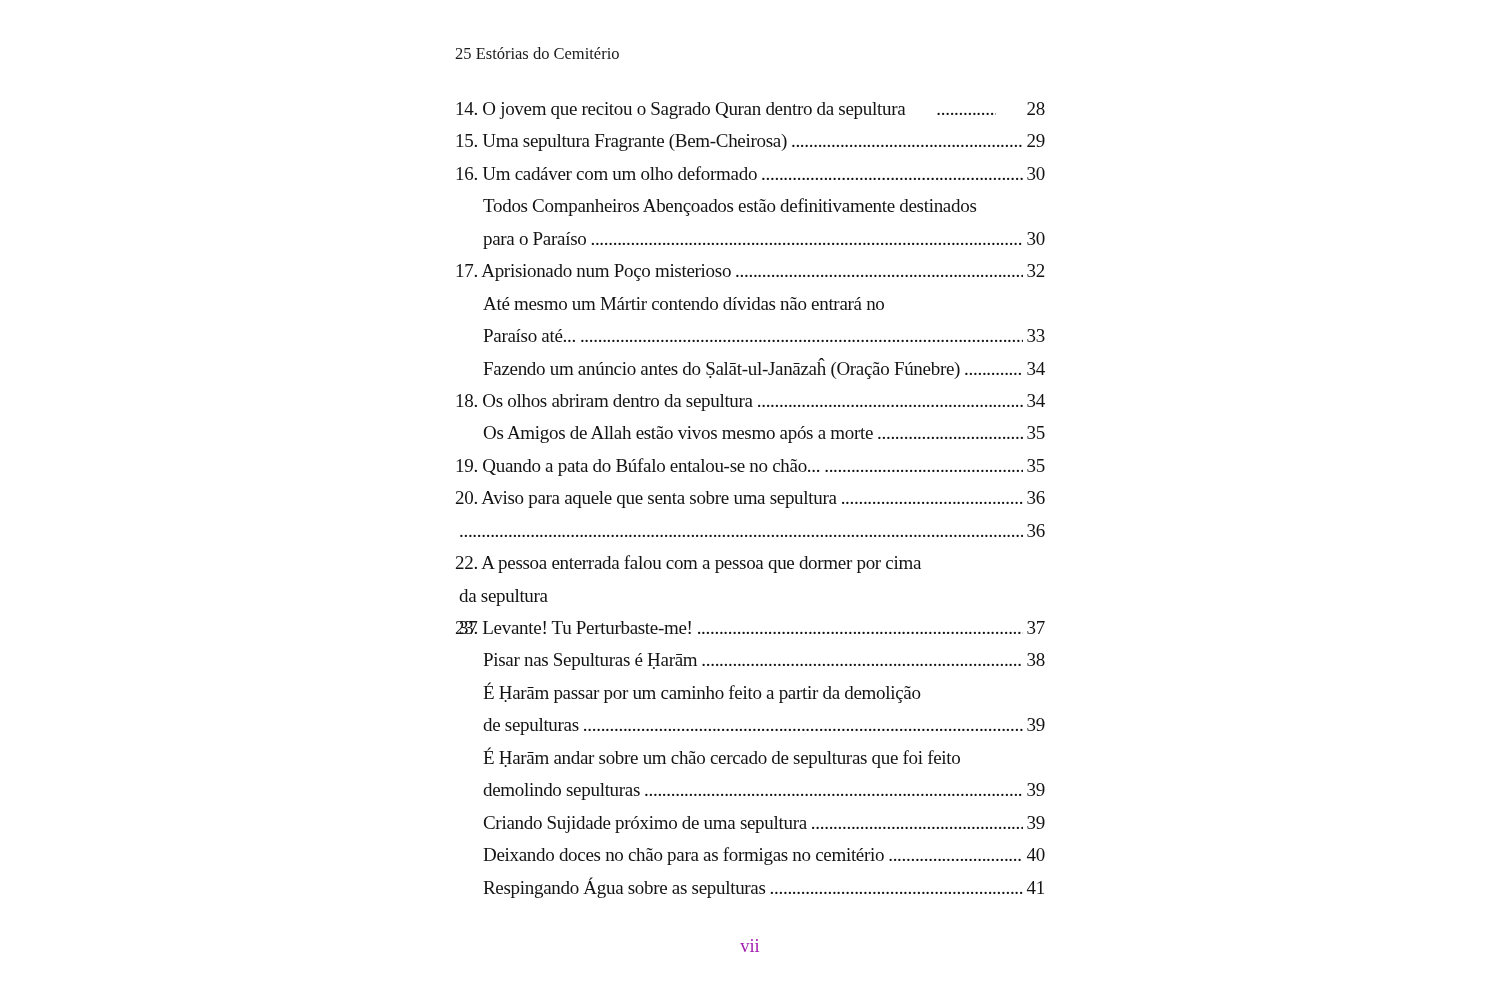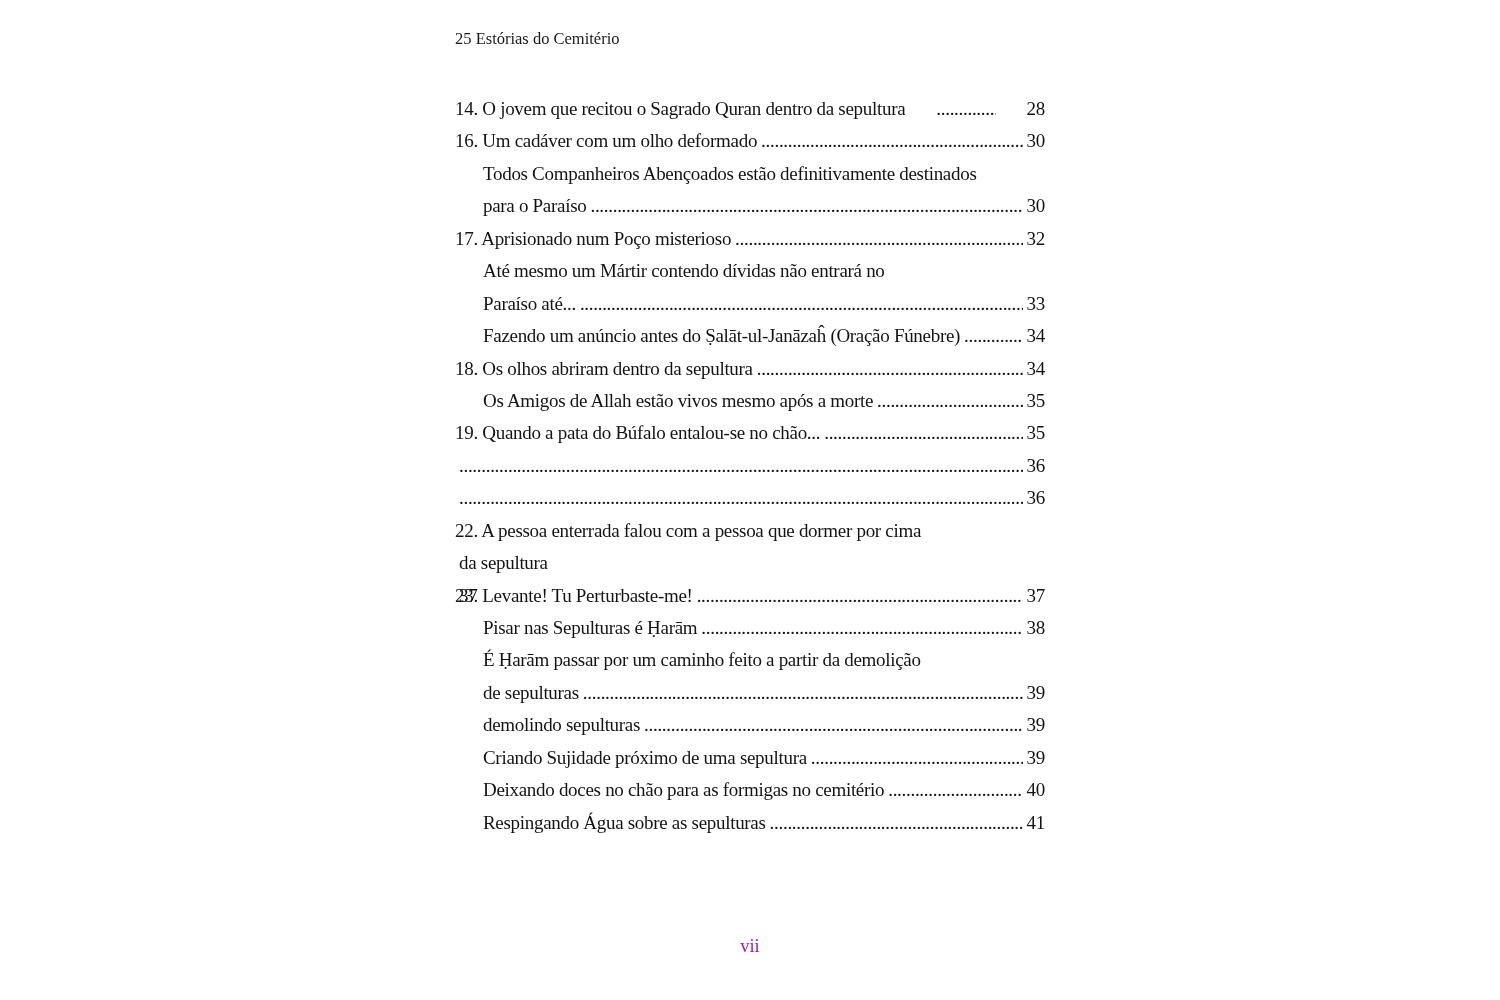--- a/index.html
+++ b/index.html
@@ -13,21 +13,21 @@
     width: 1500px;
     height: 1000px;
     background: #ffffff;
     color: #141414;
     font-family: "Liberation Serif", "DejaVu Serif", serif;
     overflow: hidden;
   }
   .running-header {
     position: absolute;
     left: 455px;
-    top: 29px;
+    top: 44px;
     font-size: 16.5px;
     line-height: 20px;
     white-space: nowrap;
     color: #1a1a1a;
   }
   .toc {
     position: absolute;
     left: 455px;
     top: 93px;
     width: 590px;
@@ -77,20 +77,25 @@
 <div class="page">
   <div class="running-header">25 Estórias do Cemitério</div>
 
   <div class="toc">
   <div class="toc-line" style="padding-left: 0px; gap: 27px;">
     <span class="entry-text">14. O jovem que recitou o Sagrado Quran dentro da sepultura</span>
     <span class="leader"></span>
     <span class="page-num">28</span>
   </div>
 
+  <div class="toc-line" style="padding-left: 0px;">
+    <span class="entry-text">15. Uma sepultura Fragrante (Bem-Cheirosa)</span>
+    <span class="leader"></span>
+    <span class="page-num">29</span>
+  </div>
 
   <div class="toc-line" style="padding-left: 0px;">
     <span class="entry-text">16. Um cadáver com um olho deformado</span>
     <span class="leader"></span>
     <span class="page-num">30</span>
   </div>
 
   <div class="toc-line no-page" style="padding-left: 28px;">
     <span class="entry-text">Todos Companheiros Abençoados estão definitivamente destinados</span>
 
@@ -137,20 +142,21 @@
     <span class="page-num">35</span>
   </div>
 
   <div class="toc-line" style="padding-left: 0px;">
     <span class="entry-text">19. Quando a pata do Búfalo entalou-se no chão...</span>
     <span class="leader"></span>
     <span class="page-num">35</span>
   </div>
 
   <div class="toc-line" style="padding-left: 0px;">
+    <span class="entry-text">20. Aviso para aquele que senta sobre uma sepultura</span>
     <span class="leader"></span>
     <span class="page-num">36</span>
   </div>
 
   <div class="toc-line" style="padding-left: 0px;">
     <span class="leader"></span>
     <span class="page-num">36</span>
   </div>
 
   <div class="toc-line no-page" style="padding-left: 0px;">
@@ -180,20 +186,24 @@
     <span class="entry-text">É Ḥarām passar por um caminho feito a partir da demolição</span>
 
   </div>
 
   <div class="toc-line" style="padding-left: 28px;">
     <span class="entry-text">de sepulturas</span>
     <span class="leader"></span>
     <span class="page-num">39</span>
   </div>
 
+  <div class="toc-line no-page" style="padding-left: 28px;">
+    <span class="entry-text">É Ḥarām andar sobre um chão cercado de sepulturas que foi feito</span>
+
+  </div>
 
   <div class="toc-line" style="padding-left: 28px;">
     <span class="entry-text">demolindo sepulturas</span>
     <span class="leader"></span>
     <span class="page-num">39</span>
   </div>
 
   <div class="toc-line" style="padding-left: 28px;">
     <span class="entry-text">Criando Sujidade próximo de uma sepultura</span>
     <span class="leader"></span>

